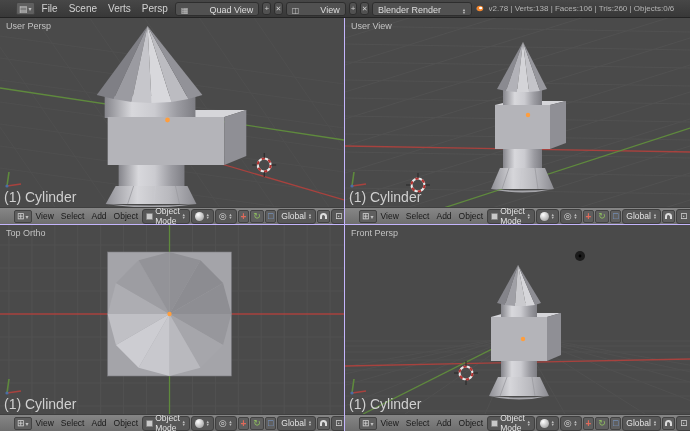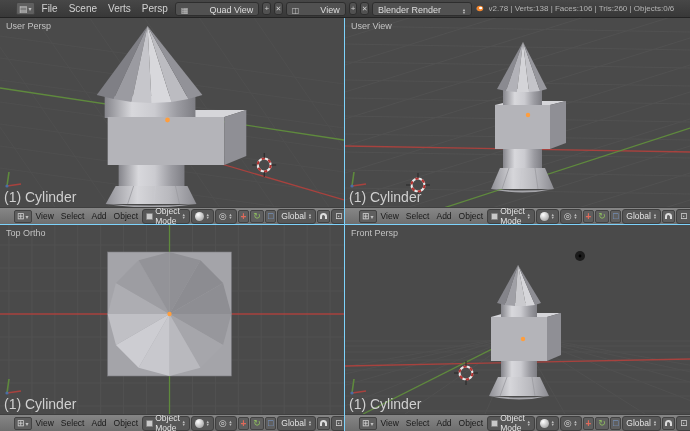--- a/index.html
+++ b/index.html
@@ -18,21 +18,21 @@
          height:14px;padding:0 5px;color:#dcdcdc;font-size:9px}
   .mini{width:13px;height:13px;background:#515151;border:1px solid #2e2e2e;border-radius:3px;color:#cfcfcf;
         display:flex;align-items:center;justify-content:center;font-size:8px}
   .mini.plus::before{content:"+"}
   .mini.x::before{content:"✕";font-size:7px}
   .fico-layout::before{content:"▦";font-size:8px;color:#c6c6c6}
   .fico-scene::before{content:"◫";font-size:8px;color:#c6c6c6}
   .infoico::before{content:"▤";font-size:9px;color:#d0d0d0}
   .stats{font-size:8px;color:#b4b4b4;margin-left:2px;overflow:hidden}
   
-  .quad{display:grid;grid-template-columns:344px 345px;grid-template-rows:206px 206px;gap:1px;background:#7dd3fc}
+  .quad{display:grid;grid-template-columns:344px 345px;grid-template-rows:206px 206px;gap:1px;background:#c4b5fd}
   .viewport{display:flex;flex-direction:column;overflow:hidden}
   .view-area{flex:1;position:relative;background:var(--viewport_bg);overflow:hidden}
   .view-area svg.scene{position:absolute;inset:0;width:100%;height:100%}
   .vp-label{position:absolute;top:3px;left:6px;font-size:9px;color:#c2c2c2}
   .corner{position:absolute;bottom:2px;left:4px;display:flex;flex-direction:column;gap:0}
   .corner .obj-label{font-size:14px;color:#d0d0d0}
   
   .vp-header{flex:0 0 17px;display:flex;align-items:center;gap:1px;background:linear-gradient(180deg,#868686,#6e6e6e);
              border-top:1px solid #3f3f3f;padding:0 14px;font-size:8.5px;color:#1d1d1d;overflow:hidden}
   .hbtn{display:flex;align-items:center;justify-content:center;gap:1px;background:#5f5f5f;border:1px solid #434343;

